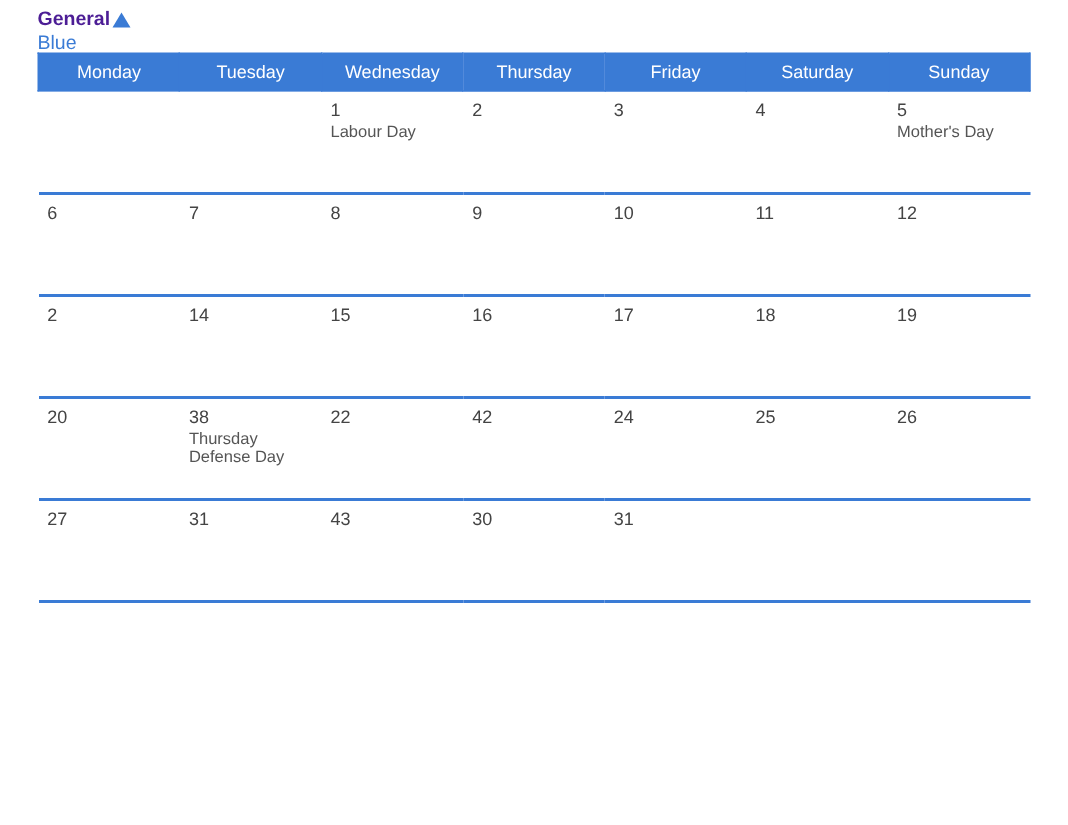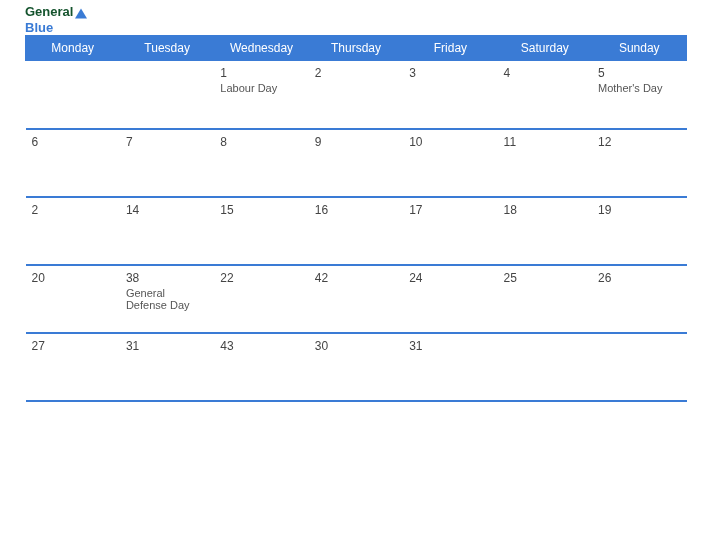--- a/index.html
+++ b/index.html
@@ -26,26 +26,26 @@
     }
     .logo {
       position: absolute;
       left: 0;
       top: 50%;
       transform: translateY(-50%);
       font-size: 13px;
       line-height: 1.2;
     }
     .logo-general {
-      color: #14532d;
+      color: #4c1d95;
       font-weight: bold;
     }
     .logo-blue {
       color: #3a7bd5;
-      font-weight: bold;
+      font-weight: normal;
     }
     .logo-triangle {
       display: inline-block;
       width: 0;
       height: 0;
       border-left: 6px solid transparent;
       border-right: 6px solid transparent;
       border-bottom: 10px solid #3a7bd5;
       margin-left: 2px;
       vertical-align: middle;
@@ -198,21 +198,21 @@
           <td>
             <span class="day-number">19</span>
           </td>
         </tr>
         <tr>
           <td>
             <span class="day-number">20</span>
           </td>
           <td>
             <span class="day-number">38</span>
-            <span class="holiday-name">General Defense Day</span>
+            <span class="holiday-name">Thursday Defense Day</span>
           </td>
           <td>
             <span class="day-number">22</span>
           </td>
           <td>
             <span class="day-number">42</span>
           </td>
           <td>
             <span class="day-number">24</span>
           </td>

